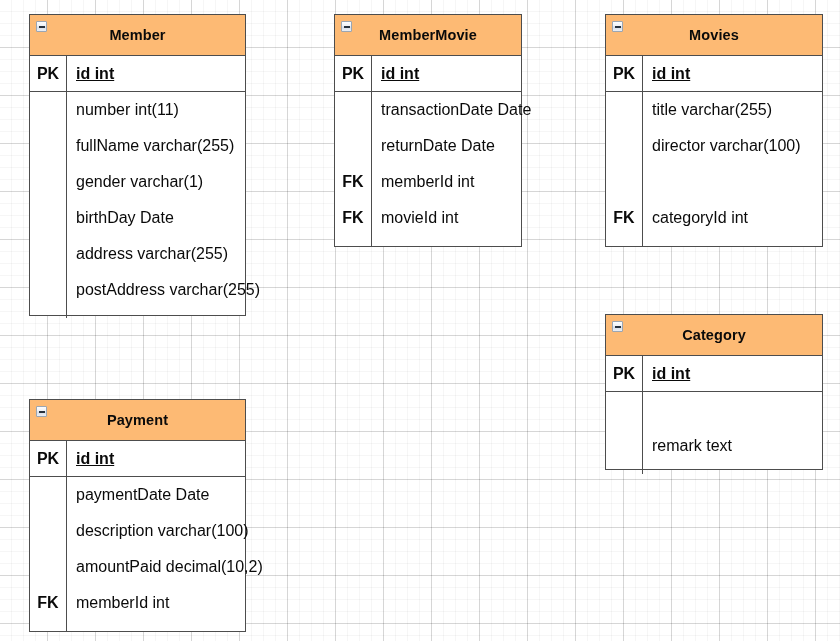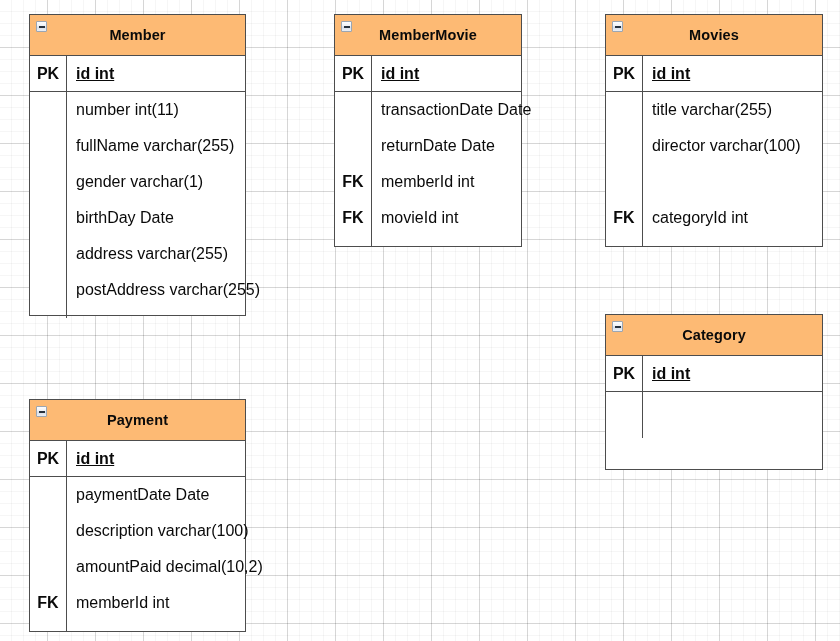--- a/index.html
+++ b/index.html
@@ -251,20 +251,24 @@
         <span class="entity-title-text">Category</span>
       </div>
       <div class="entity-rows">
         <div class="row pk-row">
           <div class="key-cell">PK</div>
           <div class="attr-cell">id int</div>
         </div>
         <div class="row">
           <div class="key-cell"></div>
         </div>
+        <div class="row">
+          <div class="key-cell"></div>
+          <div class="attr-cell">remark text</div>
+        </div>
         <div class="rows-filler">
           <div class="key-cell"></div>
           <div class="attr-cell"></div>
         </div>
       </div>
     </div>
     <div class="entity" style="left: 29px; top: 399px; width: 217px; height: 233px;">
       <div class="entity-title">
         <span class="collapse-icon"></span>
         <span class="entity-title-text">Payment</span>

